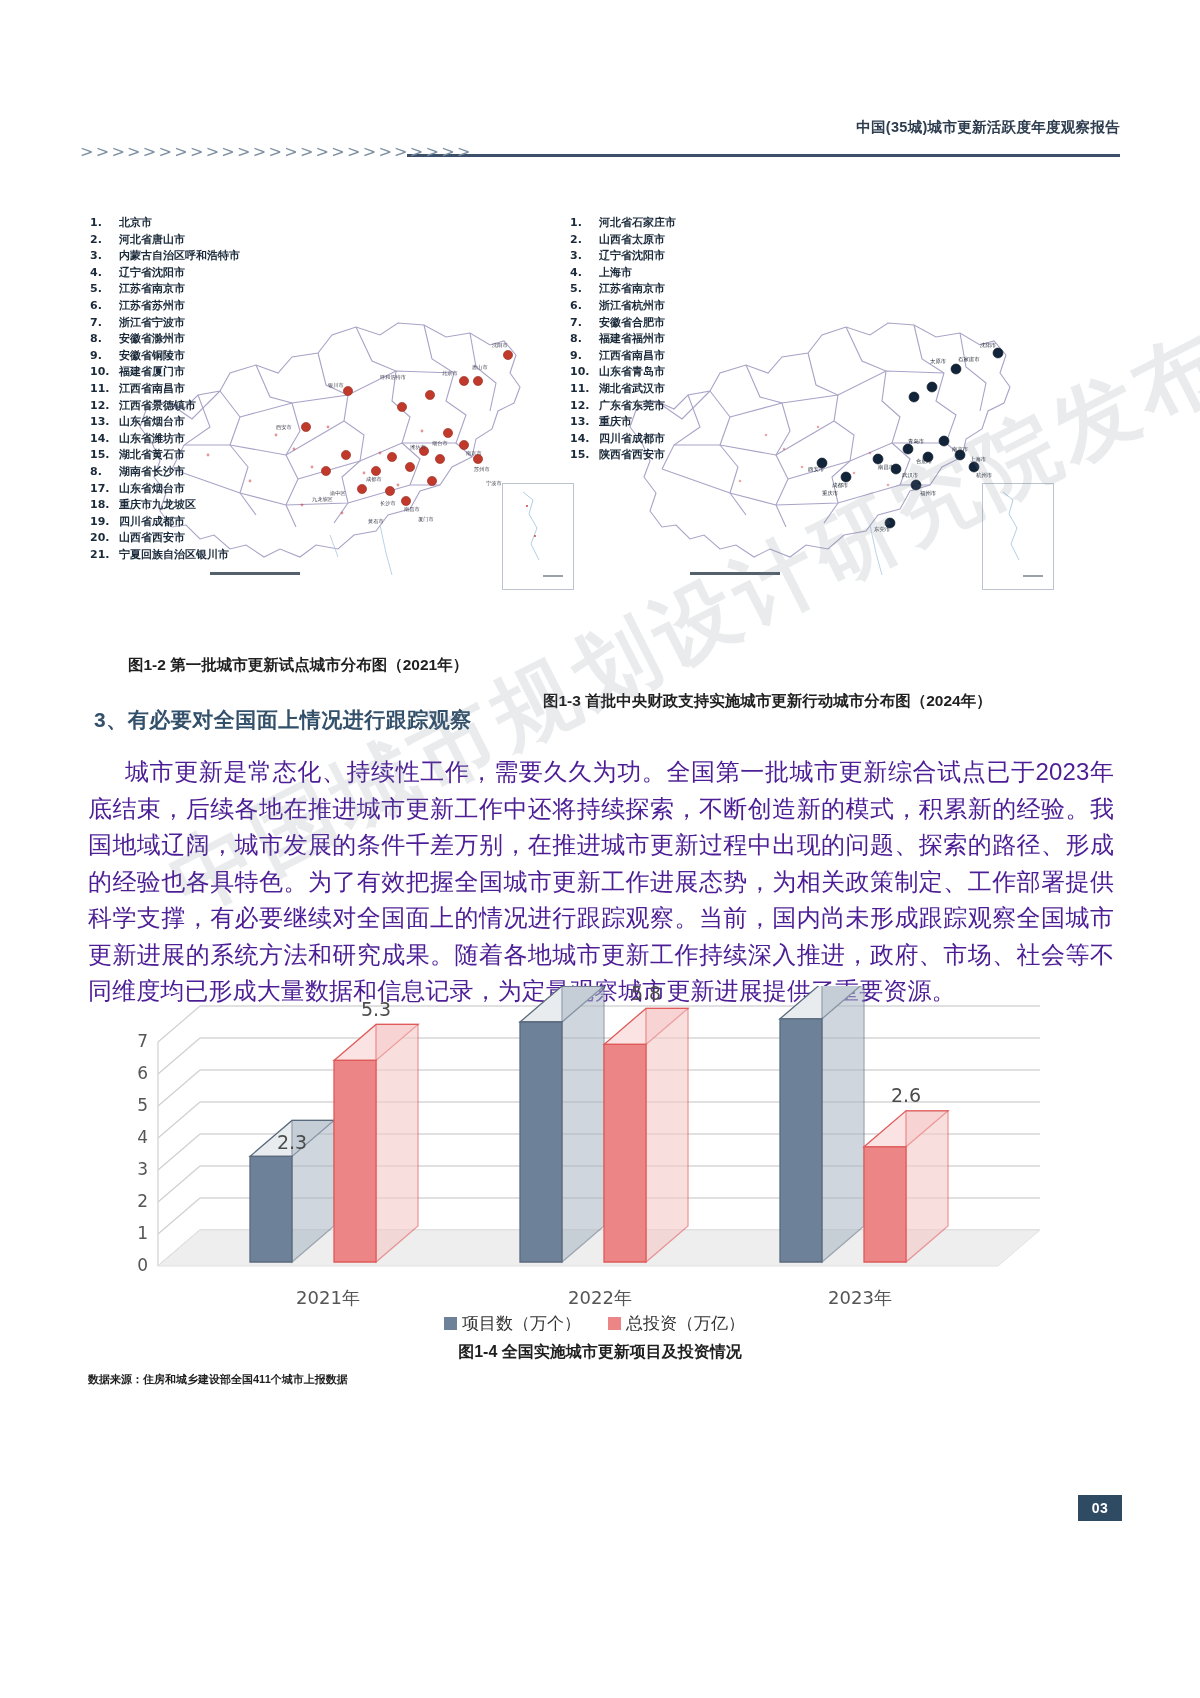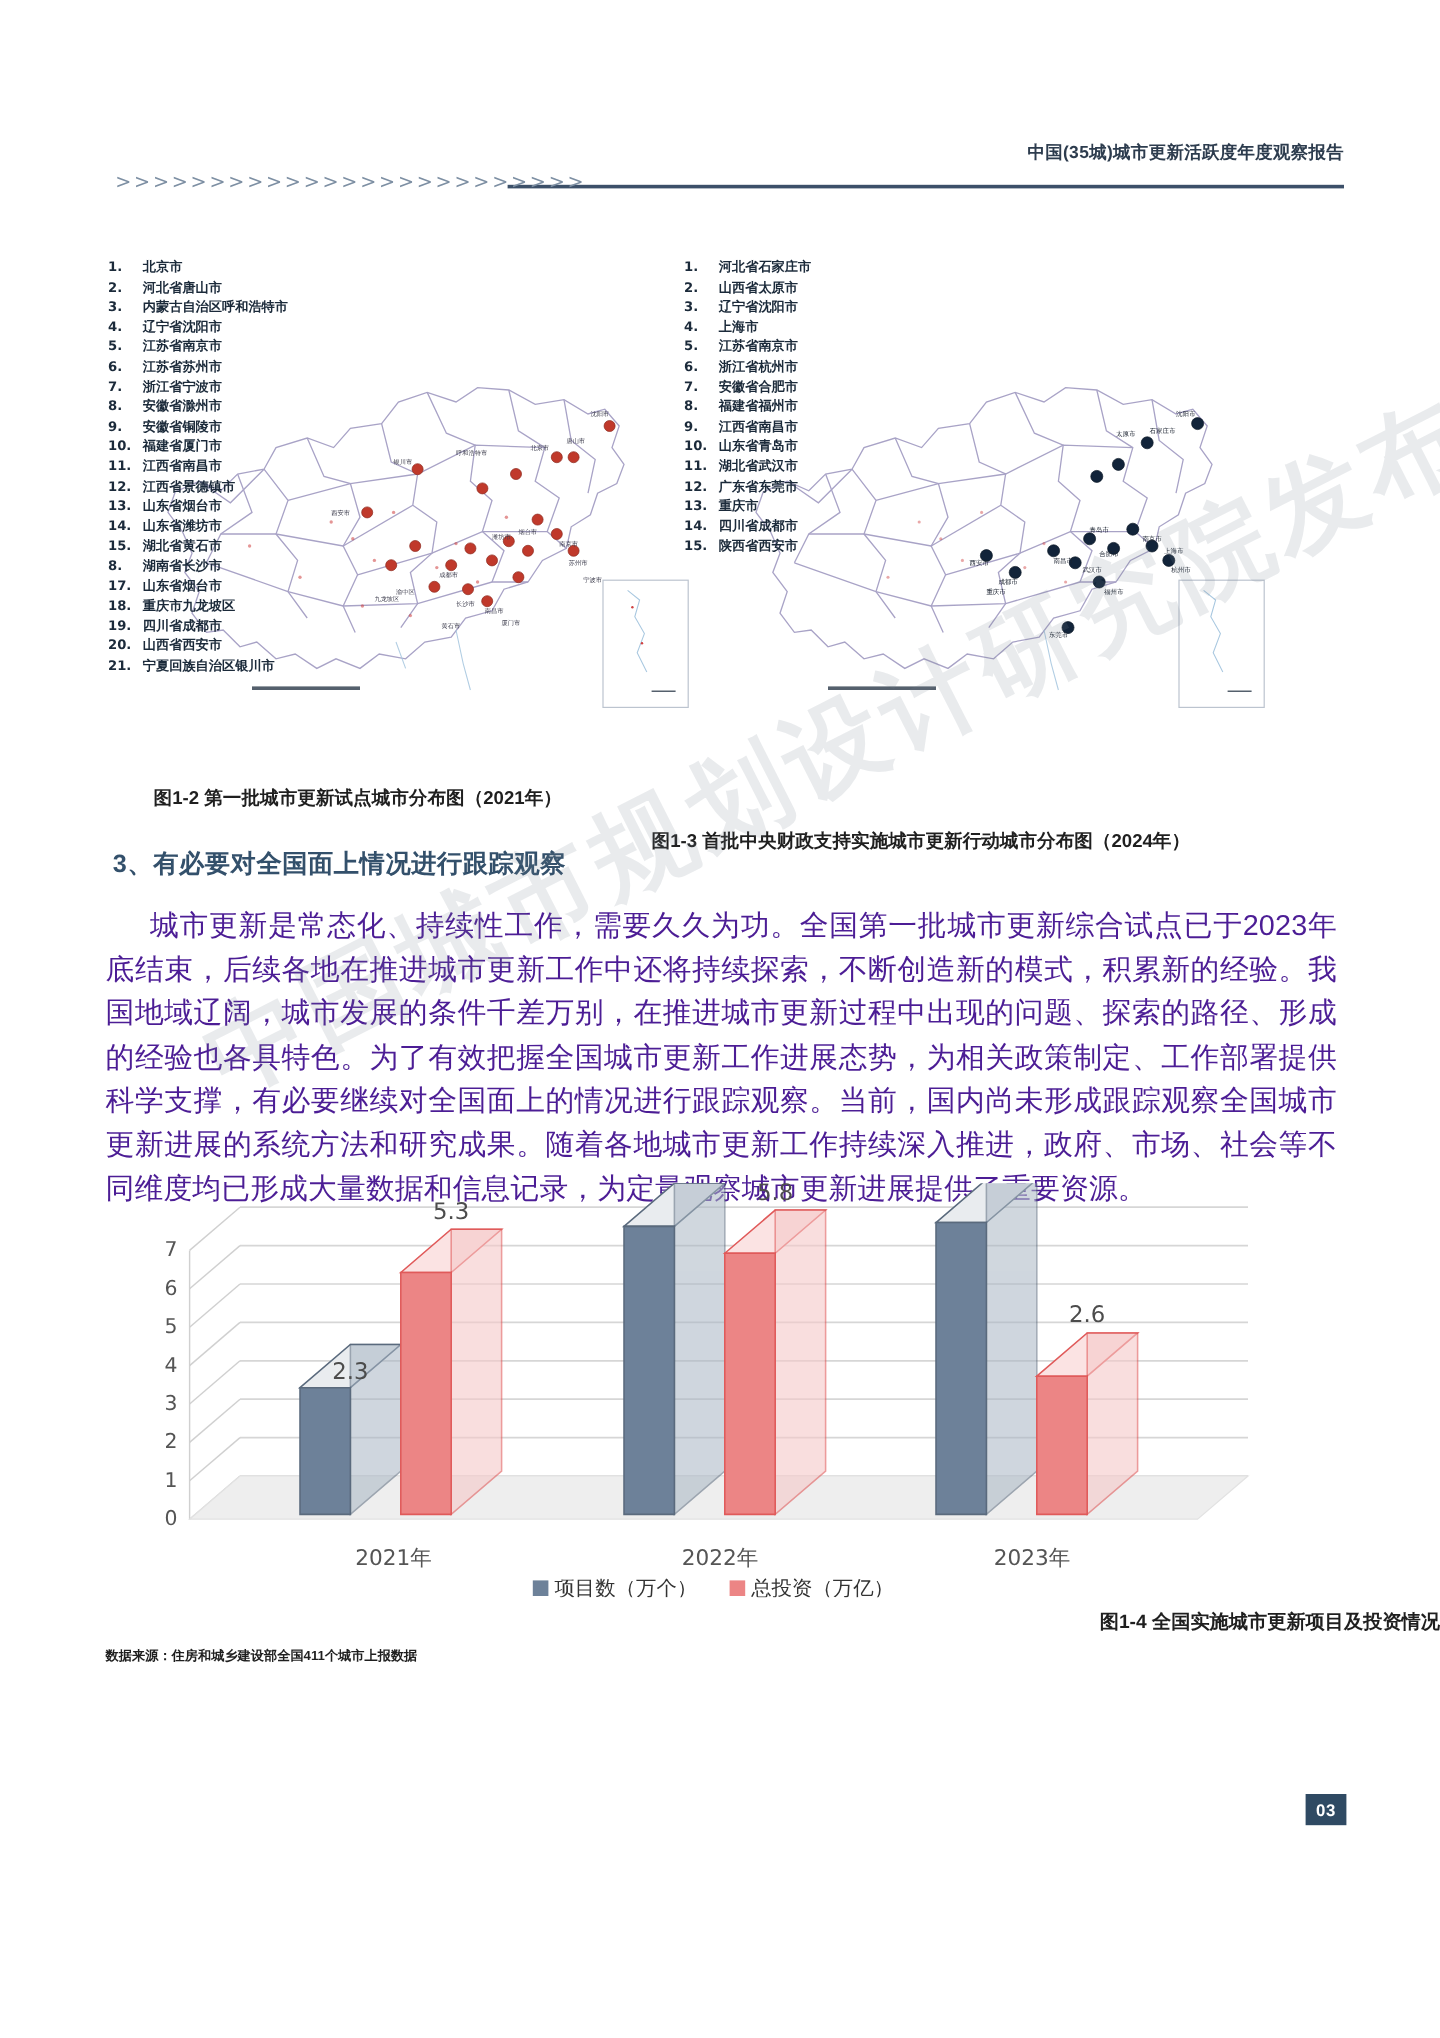--- a/index.html
+++ b/index.html
@@ -16,21 +16,21 @@
     height: 1698px;
     background: #ffffff;
     overflow: hidden;
     margin: 0 auto;
   }
 
   
   .header {
     position: absolute;
     top: 118px;
-    left: 96px;
+    left: 80px;
     right: 80px;
     height: 60px;
   }
   .header-title {
     position: absolute;
     right: 0;
     top: 0;
     font-size: 14.5px;
     font-weight: bold;
     color: #2d3c4e;
@@ -189,40 +189,40 @@
     width: 950px;
     height: 345px;
   }
   .chart-svg { display: block; }
 
   .chart-caption {
     position: absolute;
     top: 1342px;
     left: 0;
     width: 1200px;
-    text-align: right;
+    text-align: center;
     font-size: 16px;
     font-weight: bold;
     color: #1f1f1f;
   }
   .source-note {
     position: absolute;
     top: 1372px;
     left: 88px;
     font-size: 11px;
     font-weight: bold;
     color: #1f1f1f;
   }
 
   
   .page-badge {
     position: absolute;
     right: 78px;
     bottom: 177px;
-    width: 34px;
+    width: 44px;
     height: 26px;
     background: #2f4a63;
     color: #ffffff;
     font-size: 14px;
     font-weight: bold;
     display: flex;
     align-items: center;
     justify-content: center;
     letter-spacing: 0.5px;
   }

